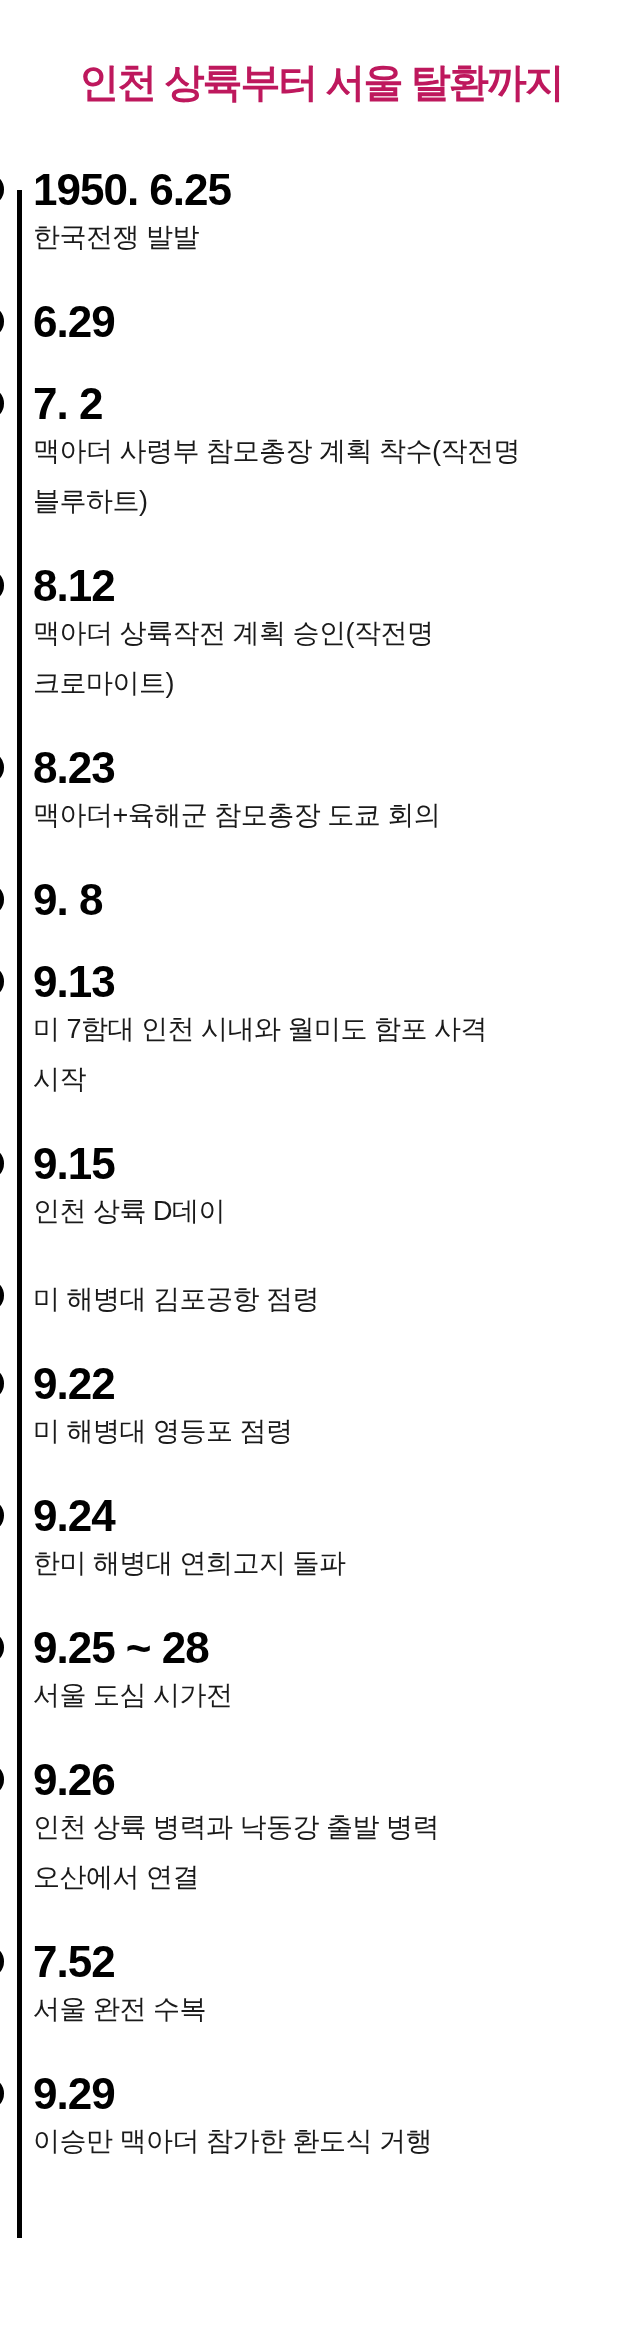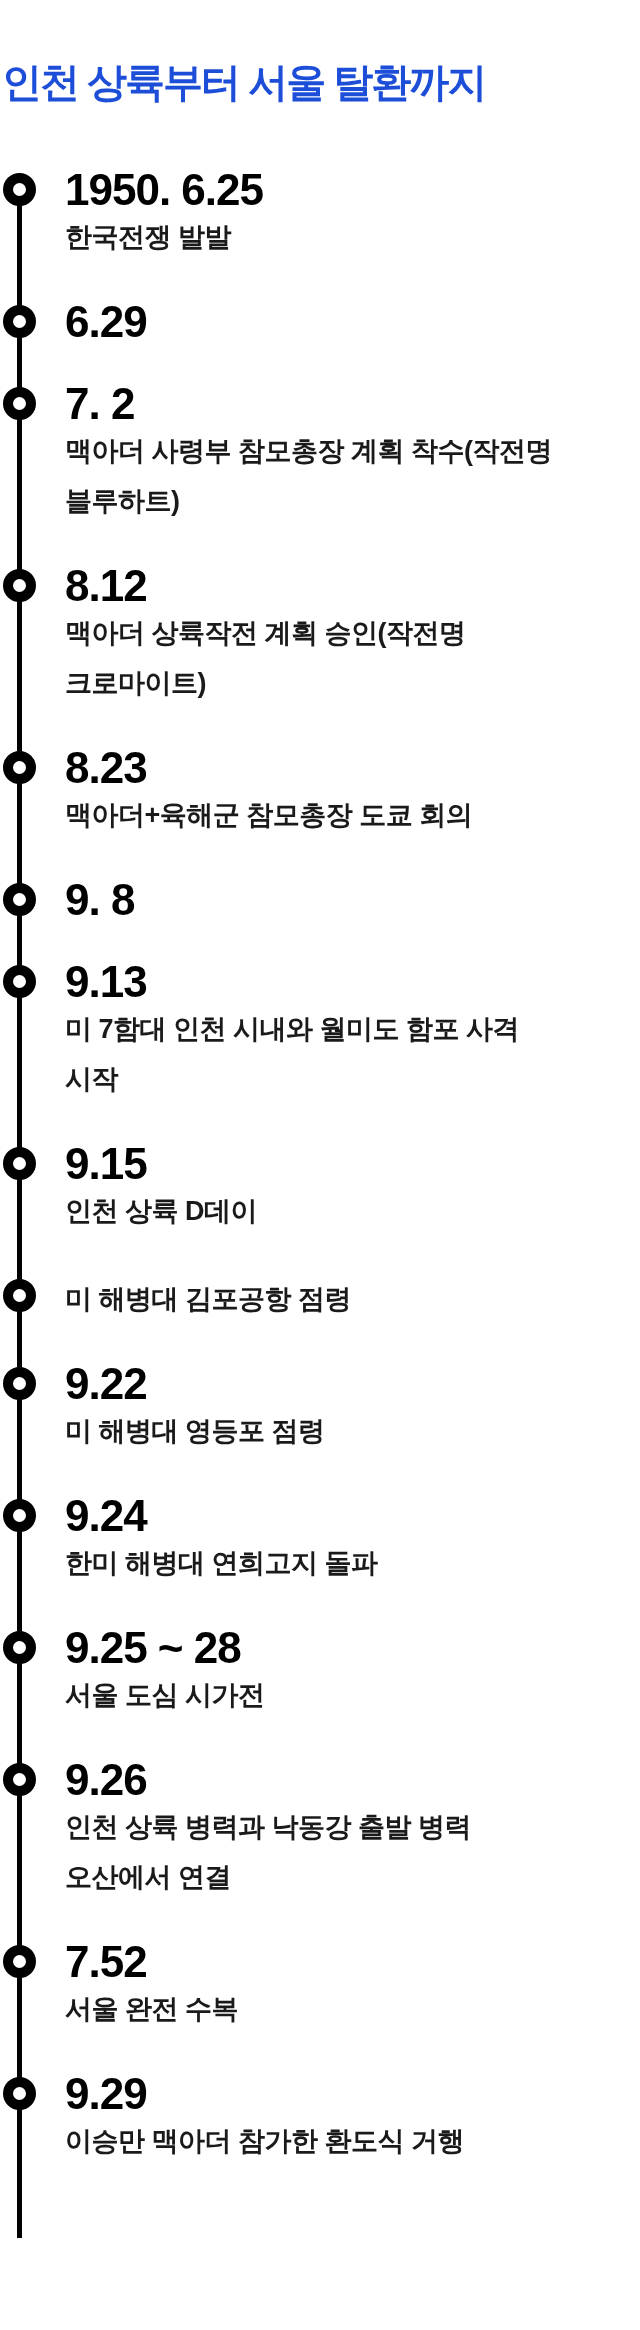--- a/index.html
+++ b/index.html
@@ -16,28 +16,29 @@
     font-family: "Liberation Sans", "DejaVu Sans", sans-serif;
     color: #111111;
   }
 
   .page-title {
     padding: 58px 0 0 2px;
     font-size: 40px;
     line-height: 48px;
     font-weight: 800;
     letter-spacing: -2px;
-    color: #1d4ed8;
+    color: #be185d;
     white-space: nowrap;
+    text-align: center;
   }
 
   .timeline {
     position: relative;
     margin-top: 62px;
-    padding-left: 65px;
+    padding-left: 33px;
   }
 
   .rail {
     position: absolute;
     left: 17px;
     top: 0;
     width: 5px;
     height: 100%;
     background: #000000;
   }
@@ -65,21 +66,21 @@
     line-height: 44px;
     font-weight: 900;
     letter-spacing: -1px;
     color: #000000;
     white-space: nowrap;
   }
 
   .desc {
     font-size: 27px;
     line-height: 50px;
-    font-weight: 700;
+    font-weight: 400;
     color: #1a1a1a;
     white-space: pre;
     letter-spacing: -0.5px;
   }
 </style>
 </head>
 <body>
 
 <h1 class="page-title">인천 상륙부터 서울 탈환까지</h1>
 

